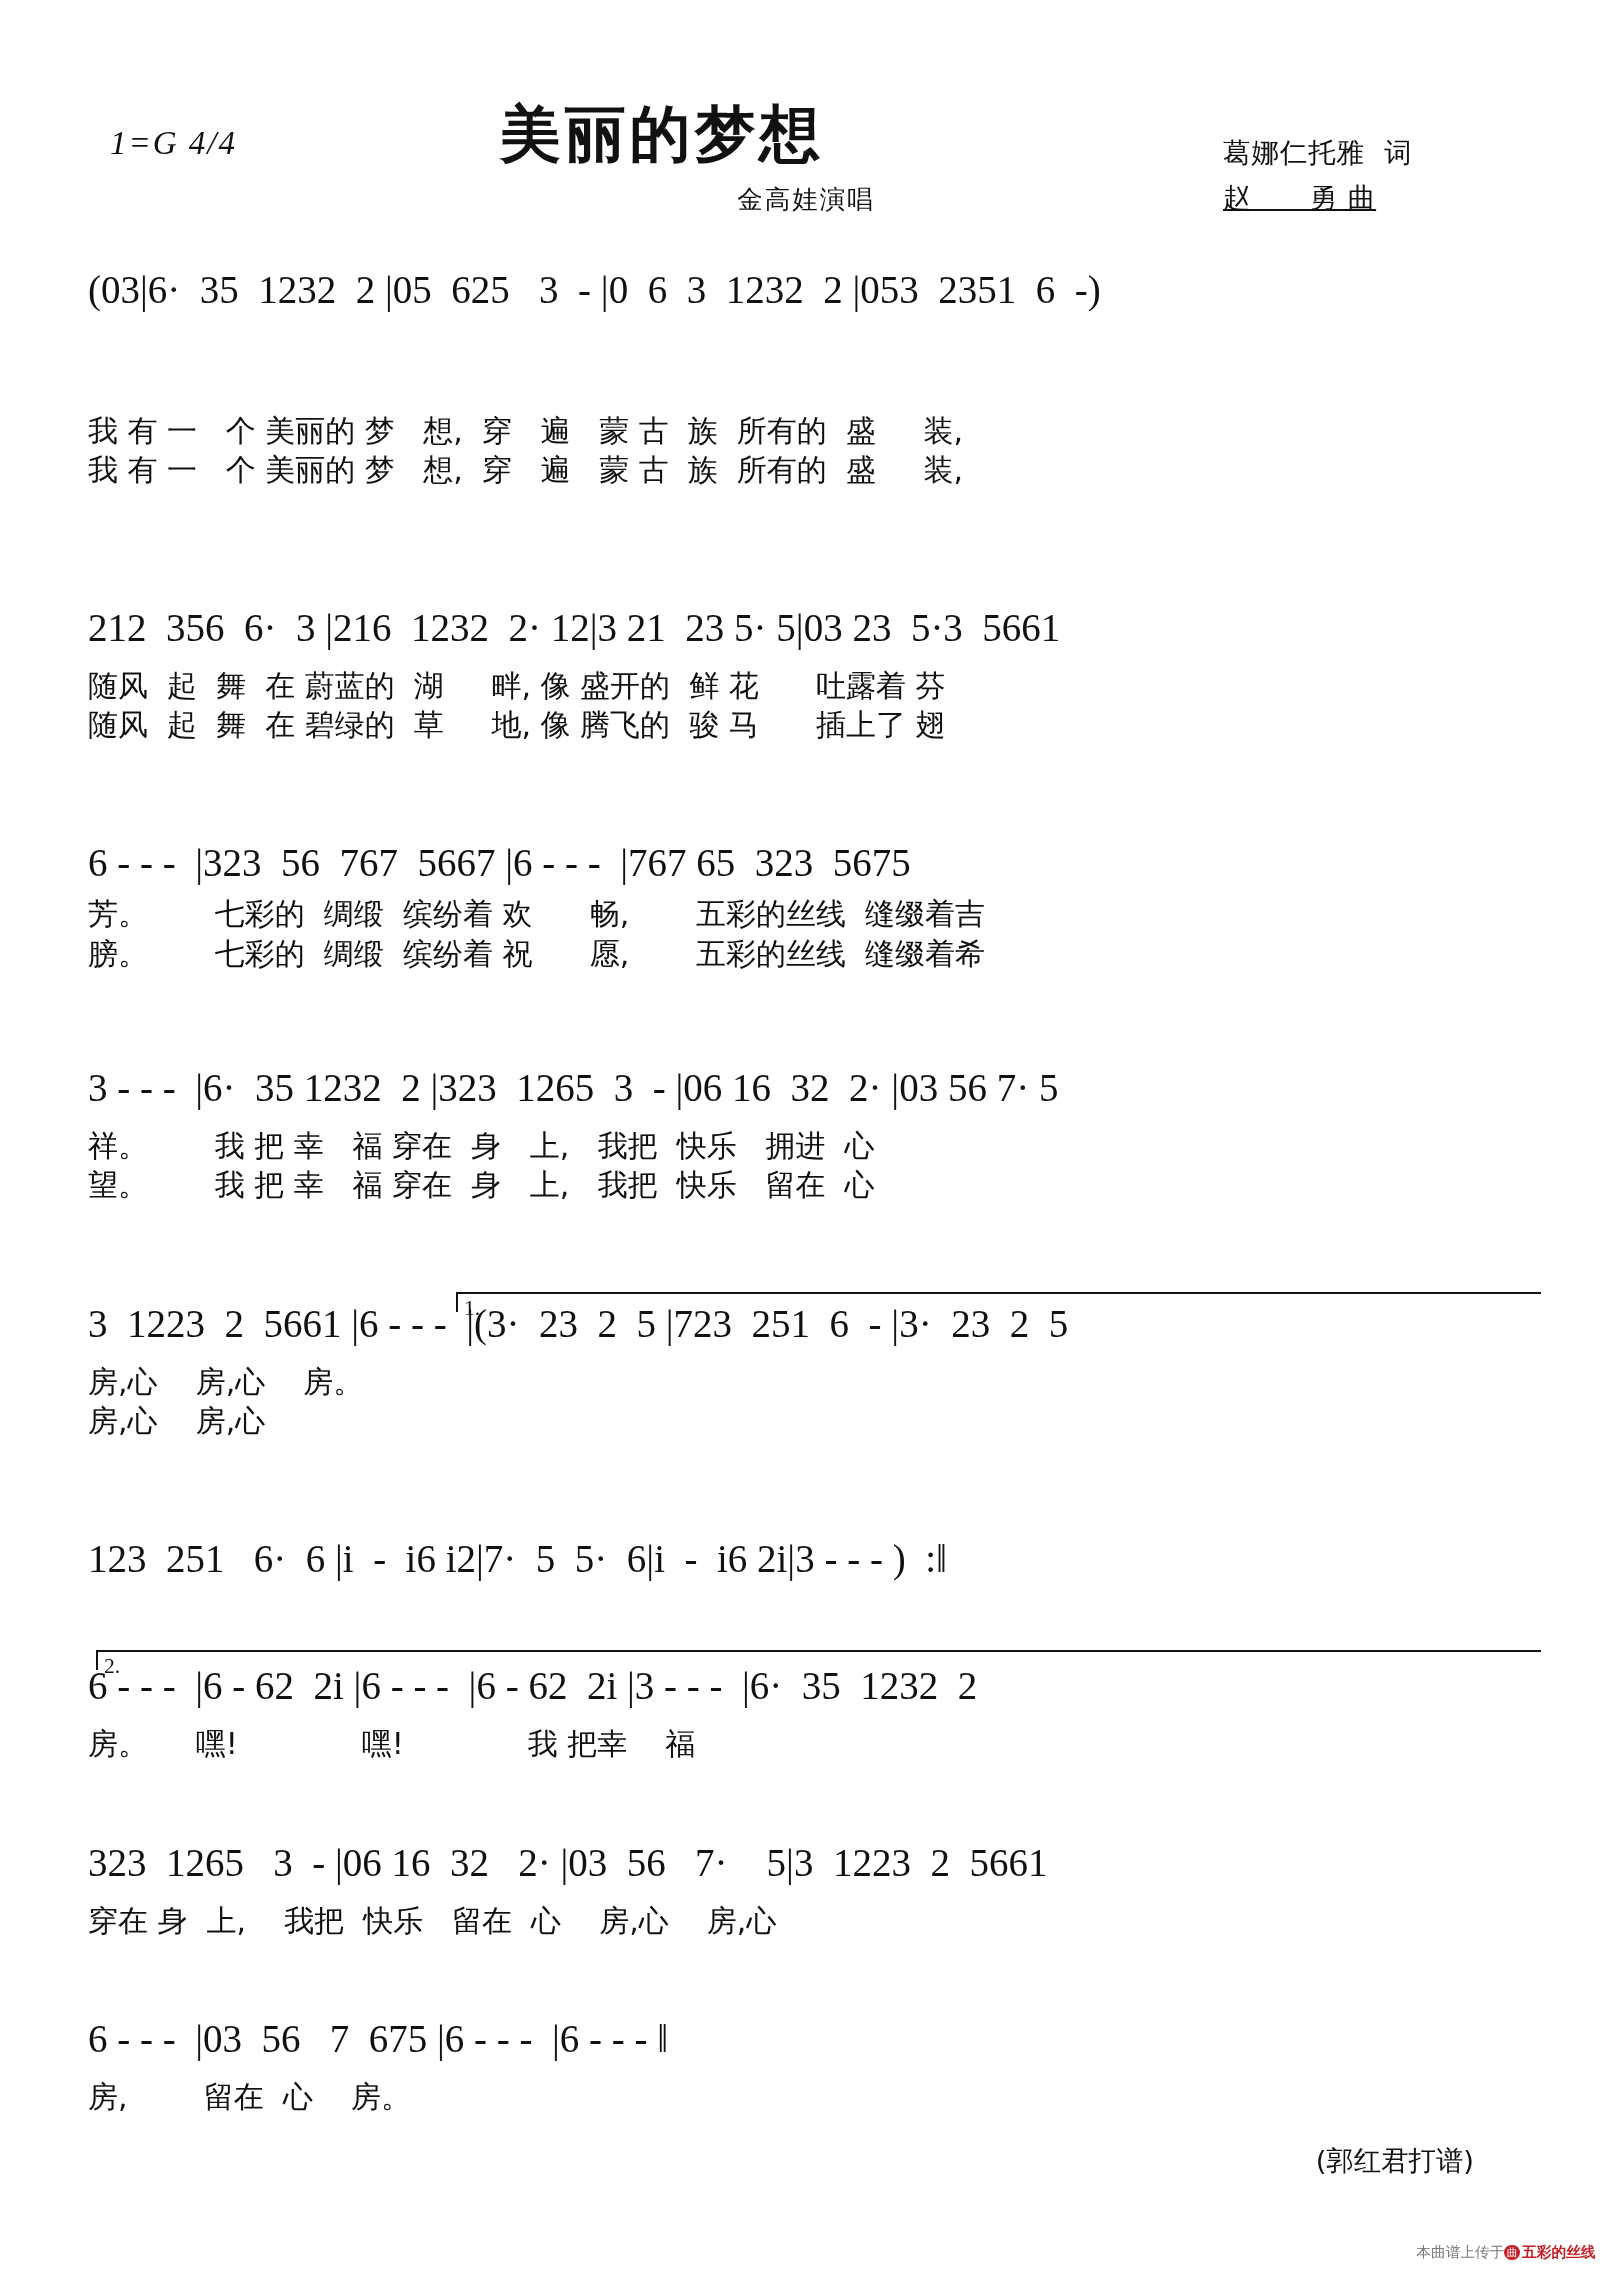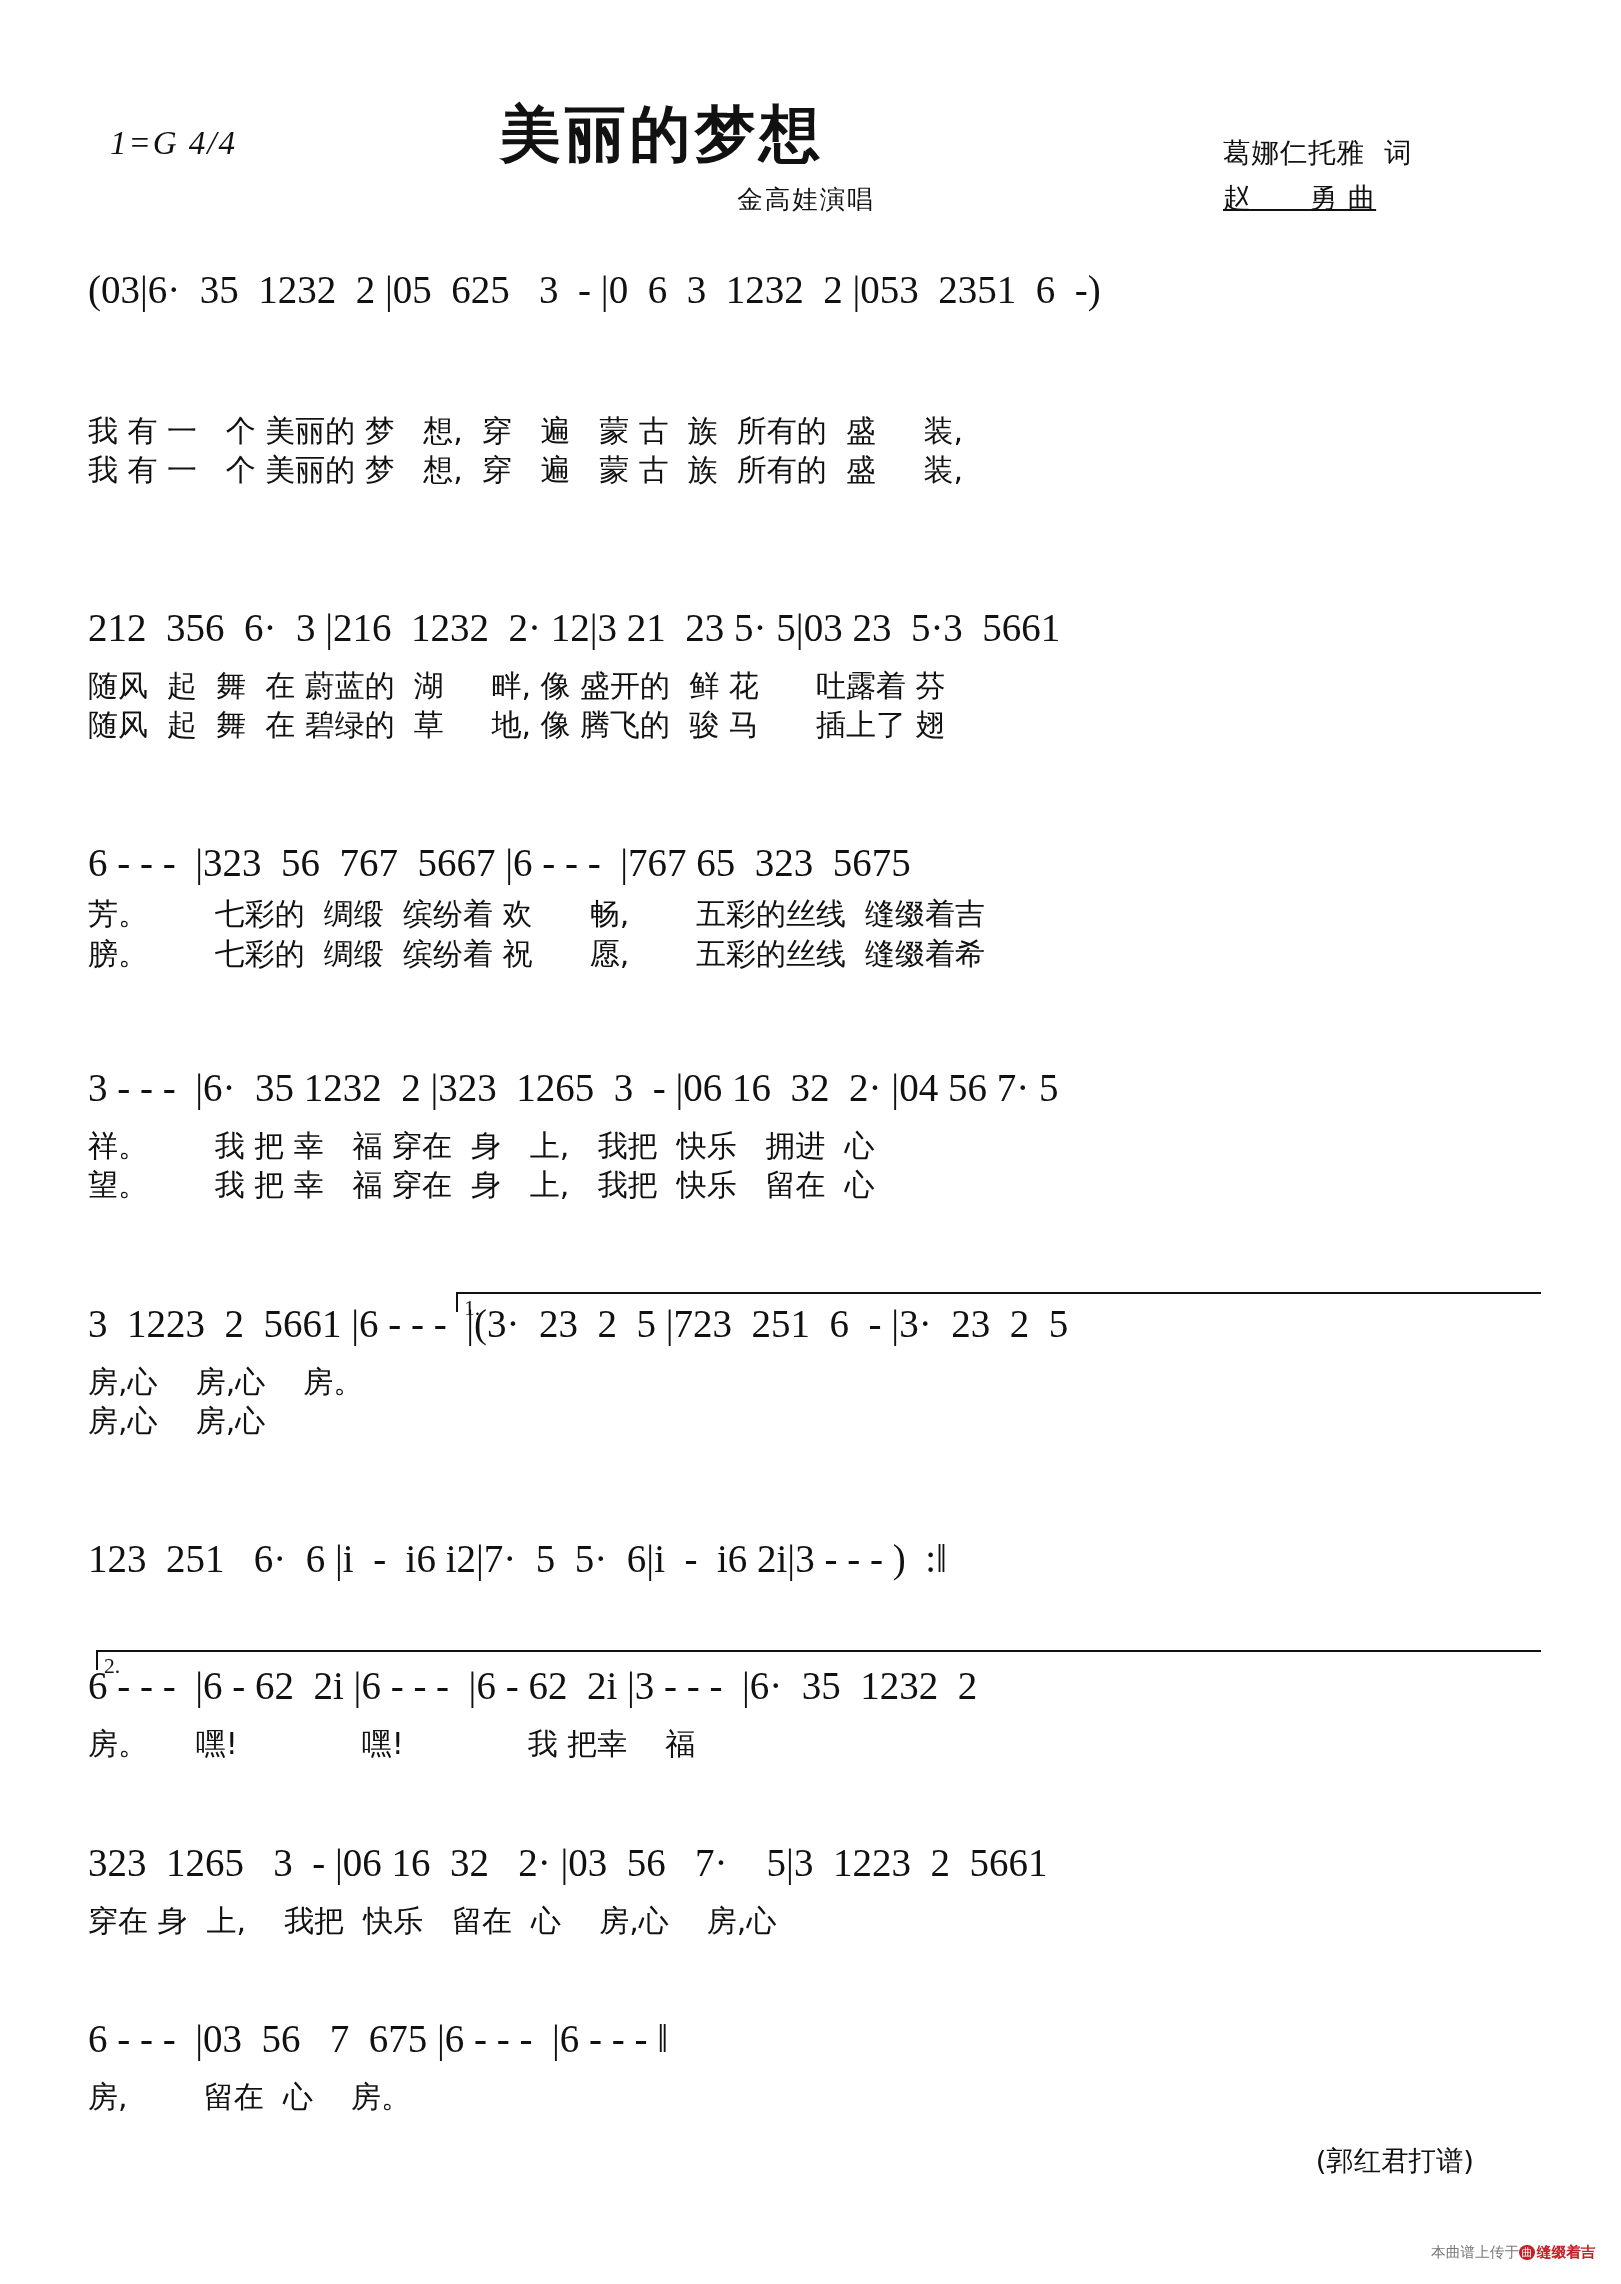--- a/index.html
+++ b/index.html
@@ -149,21 +149,21 @@
     <div class="lyr lyr2">随风  起  舞  在 碧绿的  草     地, 像 腾飞的  骏 马      插上了 翅</div>
   </div>
 
   <div class="sys" style="top:843px;">
     <div class="notes">6 - - -  |323  56  767  5667 |6 - - -  |767 65  323  5675</div>
     <div class="lyr" style="margin-top:17px;">芳。       七彩的  绸缎  缤纷着 欢      畅,       五彩的丝线  缝缀着吉</div>
     <div class="lyr lyr2">膀。       七彩的  绸缎  缤纷着 祝      愿,       五彩的丝线  缝缀着希</div>
   </div>
 
   <div class="sys" style="top:1068px;">
-    <div class="notes">3 - - -  |6·  35 1232  2 |323  1265  3  - |06 16  32  2· |04 56 7· 5</div>
+    <div class="notes">3 - - -  |6·  35 1232  2 |323  1265  3  - |06 16  32  2· |03 56 7· 5</div>
     <div class="lyr" style="margin-top:23.5px;">祥。       我 把 幸   福 穿在  身   上,   我把  快乐   拥进  心</div>
     <div class="lyr lyr2">望。       我 把 幸   福 穿在  身   上,   我把  快乐   留在  心</div>
   </div>
 
   <div class="volta" style="left:456px; top:1292px; width:1083px;">
     <span>1.</span>
   </div>
 
   <div class="sys" style="top:1304px;">
     <div class="notes">3  1223  2  5661 |6 - - -  |(3·  23  2  5 |723  251  6  - |3·  23  2  5</div>
@@ -189,17 +189,17 @@
     <div class="lyr" style="margin-top:23.5px;">穿在 身  上,    我把  快乐   留在  心    房,心    房,心</div>
   </div>
 
   <div class="sys" style="top:2019px;">
     <div class="notes">6 - - -  |03  56   7  675 |6 - - -  |6 - - - ‖</div>
     <div class="lyr" style="margin-top:23.5px;">房,        留在  心    房。</div>
   </div>
 
   <div class="footer-note">(郭红君打谱)</div>
   <div class="watermark">
-    <span>本曲谱上传于</span><span class="wm-badge">曲</span><span class="cn">缝缀着吉</span>
+    <span>本曲谱上传于</span><span class="wm-badge">曲</span><span class="cn">五彩的丝线</span>
   </div>
 
 </div>
 
 
 </body></html>

